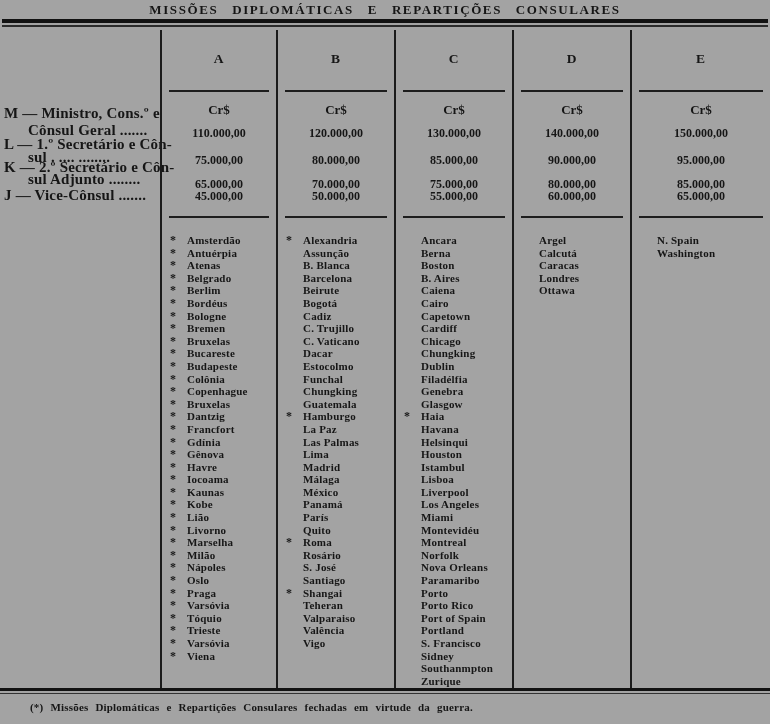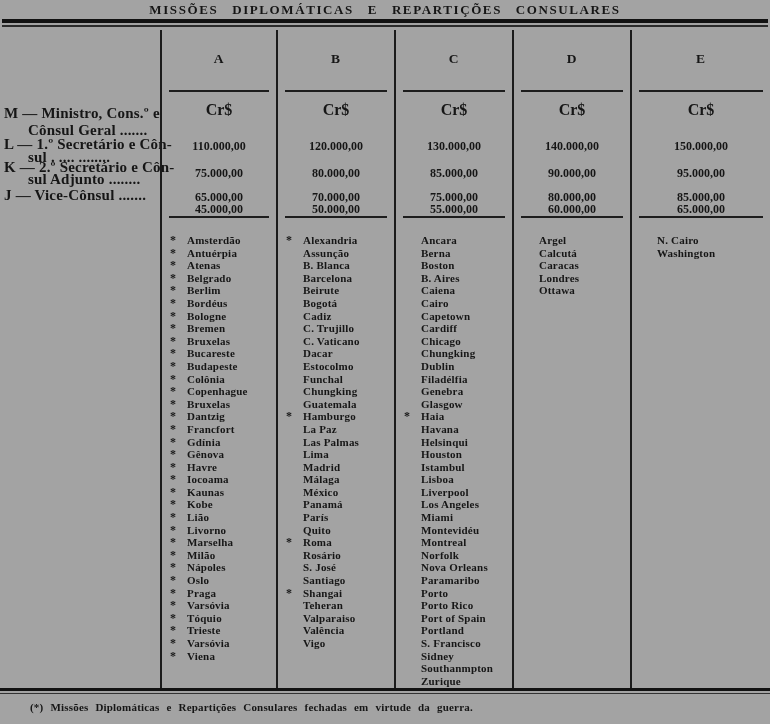--- a/index.html
+++ b/index.html
@@ -59,27 +59,26 @@
   
   .letter{
     position:absolute;top:22px;left:0;right:0;
     text-align:center;font-size:13.5px;font-weight:bold;
     letter-spacing:1px;line-height:14px;
   }
   .hr1{position:absolute;top:60px;left:7px;right:7px;border-top:2px solid #1d1d1d;}
   .hr2{position:absolute;top:186px;left:7px;right:7px;border-top:2px solid #1d1d1d;}
   .cr{
     position:absolute;top:73px;left:0;right:0;
-    text-align:center;font-size:16px;font-weight:bold;line-height:14px;
+    text-align:center;font-size:13px;font-weight:bold;line-height:14px;
   }
   .val{
     position:absolute;left:0;right:0;
     text-align:center;font-size:12px;font-weight:bold;line-height:14px;
     white-space:nowrap;
-    margin-top:13px;
   }
   .v0{top:96px}.v1{top:123px}.v2{top:147px}.v3{top:159px}
   
   .cities{
     position:absolute;top:204px;left:6px;right:1px;
   }
   .city{
     display:flex;align-items:baseline;
     font-size:11px;font-weight:bold;
     line-height:12.6px;white-space:nowrap;
@@ -600,21 +599,21 @@
       <div class="hr1"></div>
       <div class="cr">Cr$</div>
       <div class="val v0">150.000,00</div>
       <div class="val v1">95.000,00</div>
       <div class="val v2">85.000,00</div>
       <div class="val v3">65.000,00</div>
       <div class="hr2"></div>
       <div class="cities">
           <div class="city">
             <span class="star"></span>
-            <span class="cname">N. Cairo</span>
+            <span class="cname">N. Spain</span>
           </div>
           <div class="city">
             <span class="star"></span>
             <span class="cname">Washington</span>
           </div>
         </div>
     </div>
 
   </div>
 

